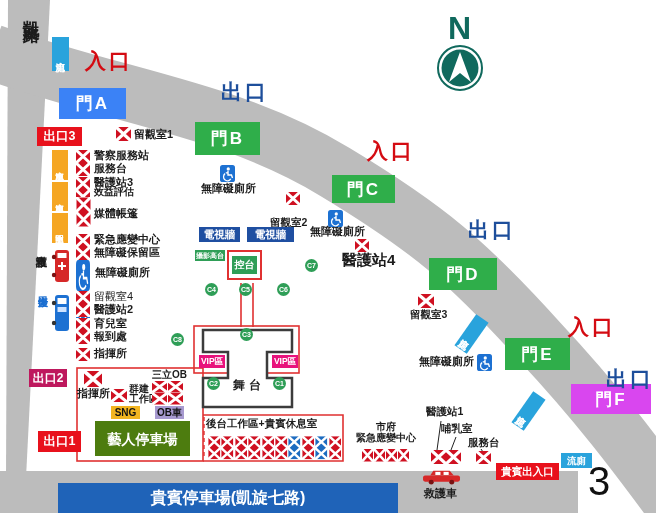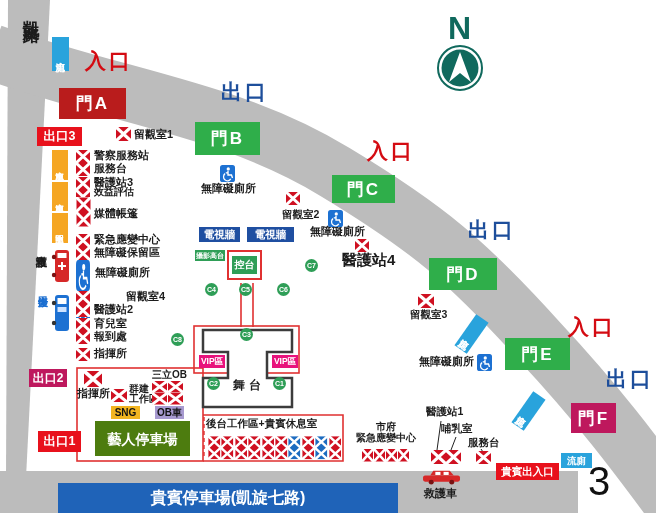--- a/index.html
+++ b/index.html
@@ -43,51 +43,51 @@
 
   <div class="abs lbl" style="left:233px;top:379px;font-size:12px;letter-spacing:4px;z-index:3">舞台</div>
 
   <div class="abs vbar" id="svcbar" style="left: 52px; top: 150px; width: 16px; height: 93px;">
       <div class="seg" style="background: rgb(245, 166, 35); font-size: 8.5px;">流廁車</div>
       <div class="seg" style="background: rgb(245, 166, 35); font-size: 8.5px;">流廁車</div>
       <div class="seg" style="background: rgb(245, 166, 35); font-size: 8.5px;">照明車</div>
     </div>
 
   <div id="gen">
-      <div class="abs box" style="left: 59px; top: 88px; width: 67px; height: 31px; background: #b91c1c; color: rgb(255, 255, 255); font-size: 17px; letter-spacing: 2px;">門A</div>
+      <div class="abs box" style="left: 59px; top: 88px; width: 67px; height: 31px; background: #3b82f6; color: rgb(255, 255, 255); font-size: 17px; letter-spacing: 2px;">門A</div>
       <div class="abs box" style="left: 195px; top: 122px; width: 65px; height: 33px; background: rgb(47, 174, 74); color: rgb(255, 255, 255); font-size: 17px; letter-spacing: 2px;">門B</div>
       <div class="abs box" style="left: 332px; top: 175px; width: 63px; height: 28px; background: rgb(47, 174, 74); color: rgb(255, 255, 255); font-size: 17px; letter-spacing: 2px;">門C</div>
       <div class="abs box" style="left: 429px; top: 258px; width: 68px; height: 32px; background: rgb(47, 174, 74); color: rgb(255, 255, 255); font-size: 17px; letter-spacing: 2px;">門D</div>
       <div class="abs box" style="left: 505px; top: 338px; width: 65px; height: 32px; background: rgb(47, 174, 74); color: rgb(255, 255, 255); font-size: 17px; letter-spacing: 2px;">門E</div>
-      <div class="abs box" style="left: 571px; top: 403px; width: 45px; height: 30px; background: #be185d; color: rgb(255, 255, 255); font-size: 17px; letter-spacing: 2px;">門F</div>
+      <div class="abs box" style="left: 571px; top: 384px; width: 80px; height: 30px; background: #d946ef; color: rgb(255, 255, 255); font-size: 17px; letter-spacing: 2px;">門F</div>
       <div class="abs lbl vert" style="left: 22px; top: 6px; font-size: 17px; color: rgb(28, 28, 28); letter-spacing: 3px; font-weight: 700;">凱旋路</div>
       <div class="abs lbl" style="left: 85px; top: 50px; font-size: 21px; color: rgb(212, 11, 18); letter-spacing: 3px; font-weight: 700;">入口</div>
       <div class="abs lbl" style="left: 221px; top: 81px; font-size: 21px; color: rgb(29, 78, 155); letter-spacing: 3px; font-weight: 700;">出口</div>
       <div class="abs lbl" style="left: 367px; top: 140px; font-size: 21px; color: rgb(212, 11, 18); letter-spacing: 3px; font-weight: 700;">入口</div>
       <div class="abs lbl" style="left: 468px; top: 219px; font-size: 21px; color: rgb(29, 78, 155); letter-spacing: 3px; font-weight: 700;">出口</div>
       <div class="abs lbl" style="left: 568px; top: 316px; font-size: 21px; color: rgb(212, 11, 18); letter-spacing: 3px; font-weight: 700;">入口</div>
       <div class="abs lbl" style="left: 606px; top: 368px; font-size: 21px; color: rgb(29, 78, 155); letter-spacing: 3px; font-weight: 700;">出口</div>
       <div class="abs lbl" style="left: 94px; top: 150px; font-size: 11px; color: rgb(28, 28, 28); letter-spacing: 0px; font-weight: 700;">警察服務站</div>
       <div class="abs lbl" style="left: 94px; top: 163px; font-size: 11px; color: rgb(28, 28, 28); letter-spacing: 0px; font-weight: 700;">服務台</div>
       <div class="abs lbl" style="left: 94px; top: 177px; font-size: 11px; color: rgb(28, 28, 28); letter-spacing: 0px; font-weight: 700;">醫護站3</div>
       <div class="abs lbl" style="left: 94px; top: 187px; font-size: 10px; color: rgb(28, 28, 28); letter-spacing: 0px; font-weight: 700;">效益評估</div>
       <div class="abs lbl" style="left: 94px; top: 208px; font-size: 11px; color: rgb(28, 28, 28); letter-spacing: 0px; font-weight: 700;">媒體帳篷</div>
       <div class="abs lbl" style="left: 94px; top: 234px; font-size: 11px; color: rgb(28, 28, 28); letter-spacing: 0px; font-weight: 700;">緊急應變中心</div>
       <div class="abs lbl" style="left: 94px; top: 247px; font-size: 11px; color: rgb(28, 28, 28); letter-spacing: 0px; font-weight: 700;">無障礙保留區</div>
       <div class="abs lbl" style="left: 95px; top: 267px; font-size: 11px; color: rgb(28, 28, 28); letter-spacing: 0px; font-weight: 700;">無障礙廁所</div>
-      <div class="abs lbl" style="left: 94px; top: 291px; font-size: 11px; color: rgb(28, 28, 28); letter-spacing: 0px; font-weight: 700; margin-left: 32px;">留觀室4</div>
+      <div class="abs lbl" style="left: 94px; top: 291px; font-size: 11px; color: rgb(28, 28, 28); letter-spacing: 0px; font-weight: 400;">留觀室4</div>
       <div class="abs lbl" style="left: 94px; top: 304px; font-size: 11px; color: rgb(28, 28, 28); letter-spacing: 0px; font-weight: 700;">醫護站2</div>
       <div class="abs lbl" style="left: 94px; top: 318px; font-size: 11px; color: rgb(28, 28, 28); letter-spacing: 0px; font-weight: 700;">育兒室</div>
       <div class="abs lbl" style="left: 94px; top: 331px; font-size: 11px; color: rgb(28, 28, 28); letter-spacing: 0px; font-weight: 700;">報到處</div>
       <div class="abs lbl" style="left: 94px; top: 348px; font-size: 11px; color: rgb(28, 28, 28); letter-spacing: 0px; font-weight: 700;">指揮所</div>
       <div class="abs lbl vert" style="left: 35px; top: 247px; font-size: 11px; color: rgb(28, 28, 28); letter-spacing: 0px; font-weight: 700;">救護車</div>
       <div class="abs lbl vert" style="left: 37px; top: 289px; font-size: 10px; color: rgb(27, 110, 208); letter-spacing: 0px; font-weight: 700;">復康巴士</div>
       <div class="abs lbl" style="left: 134px; top: 129px; font-size: 11px; color: rgb(28, 28, 28); letter-spacing: 0px; font-weight: 700;">留觀室1</div>
       <div class="abs lbl" style="left: 201px; top: 183px; font-size: 11px; color: rgb(28, 28, 28); letter-spacing: 0px; font-weight: 700;">無障礙廁所</div>
-      <div class="abs lbl" style="left: 270px; top: 209px; font-size: 10.5px; color: rgb(28, 28, 28); letter-spacing: 0px; font-weight: 700; margin-left: 12px;">留觀室2</div>
+      <div class="abs lbl" style="left: 270px; top: 217px; font-size: 10.5px; color: rgb(28, 28, 28); letter-spacing: 0px; font-weight: 700;">留觀室2</div>
       <div class="abs lbl" style="left: 310px; top: 226px; font-size: 11px; color: rgb(28, 28, 28); letter-spacing: 0px; font-weight: 700;">無障礙廁所</div>
       <div class="abs lbl" style="left: 342px; top: 252px; font-size: 15px; color: rgb(28, 28, 28); letter-spacing: 0px; font-weight: 700;">醫護站4</div>
       <div class="abs lbl" style="left: 410px; top: 309px; font-size: 10.5px; color: rgb(28, 28, 28); letter-spacing: 0px; font-weight: 700;">留觀室3</div>
       <div class="abs lbl" style="left: 419px; top: 356px; font-size: 11px; color: rgb(28, 28, 28); letter-spacing: 0px; font-weight: 700;">無障礙廁所</div>
       <div class="abs lbl" style="left: 77px; top: 388px; font-size: 11px; color: rgb(28, 28, 28); letter-spacing: 0px; font-weight: 700;">指揮所</div>
       <div class="abs lbl" style="left: 152px; top: 370px; font-size: 10px; color: rgb(28, 28, 28); letter-spacing: 0px; font-weight: 700;">三立OB</div>
       <div class="abs lbl" style="left: 129px; top: 384px; font-size: 10px; color: rgb(28, 28, 28); letter-spacing: 0px; font-weight: 700;">群建</div>
       <div class="abs lbl" style="left: 129px; top: 394px; font-size: 10px; color: rgb(28, 28, 28); letter-spacing: 0px; font-weight: 700;">工作區</div>
       <div class="abs lbl" style="left: 206px; top: 418px; font-size: 10.5px; color: rgb(28, 28, 28); letter-spacing: 0px; font-weight: 700;">後台工作區+貴賓休息室</div>
       <div class="abs lbl" style="left: 376px; top: 422px; font-size: 10px; color: rgb(28, 28, 28); letter-spacing: 0px; font-weight: 700;">市府</div>

